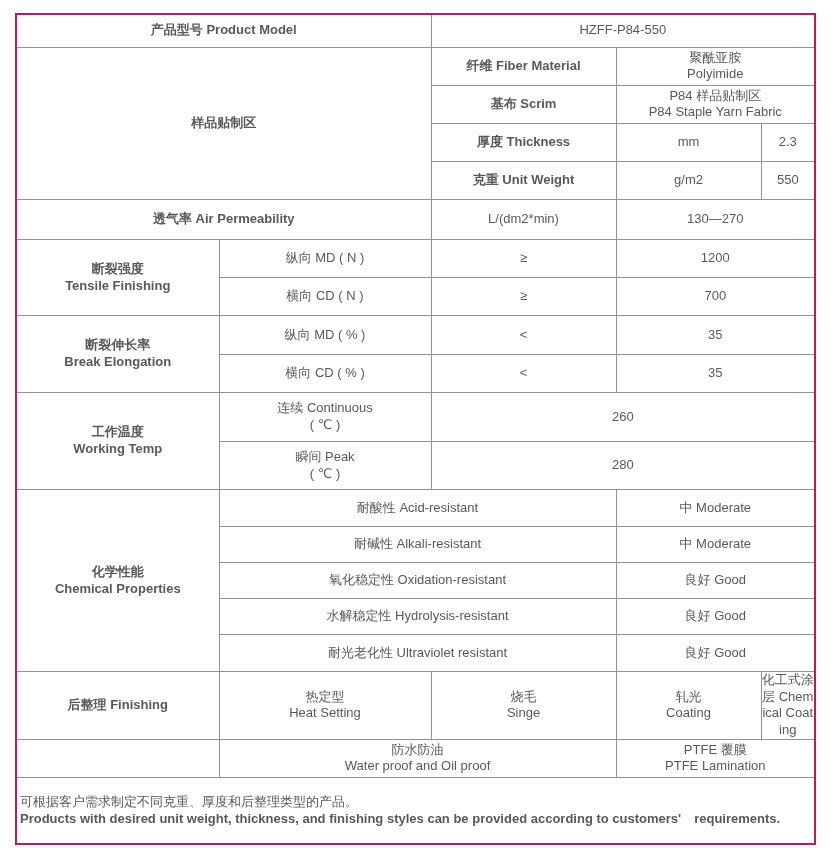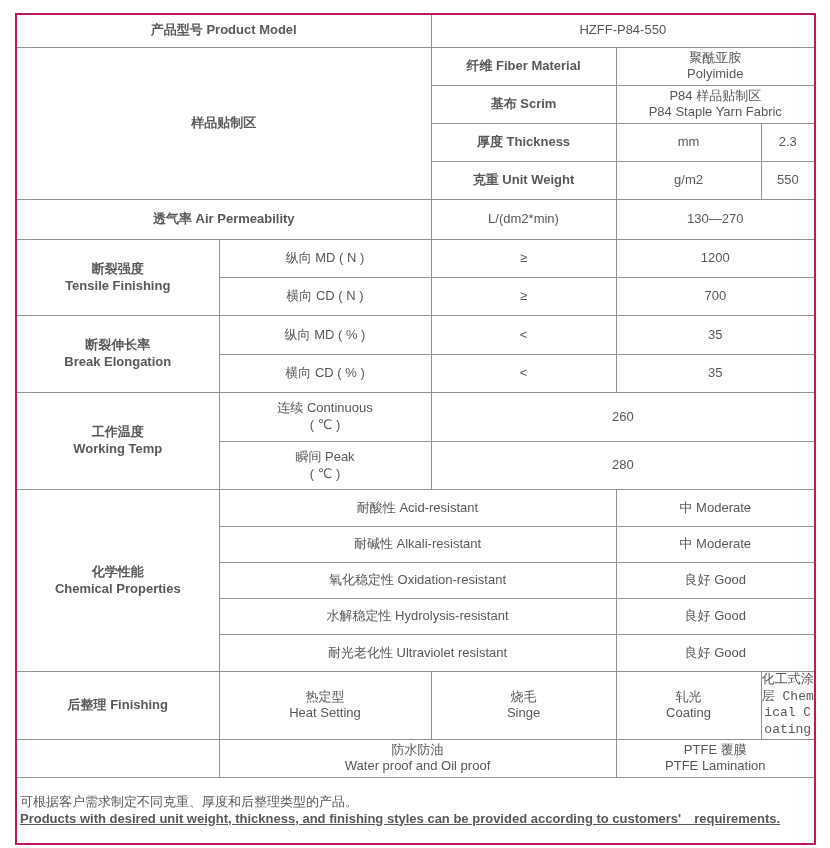--- a/index.html
+++ b/index.html
@@ -41,27 +41,26 @@
   tr.h37 { height: 37px; }
   tr.h38 { height: 38px; }
   tr.h39 { height: 39px; }
   tr.h40 { height: 40px; }
   tr.h48 { height: 48px; }
   tr.h49 { height: 49px; }
   tr.h67 { height: 67px; }
   td.coating {
     padding: 0;
     word-break: break-all;
-    font-family: Liberation Mono, monospace;
   }
   td.footer-cell {
     text-align: left;
     padding: 2px 3px;
   }
-  td.footer-cell .en { font-weight: bold; text-decoration: underline; }
+  td.footer-cell .en { font-weight: bold; }
 </style>
 </head>
 <body>
 
 <div class="sheet">
   <table class="spec">
     <colgroup>
       <col style="width:203px">
       <col style="width:212px">
       <col style="width:185px">

